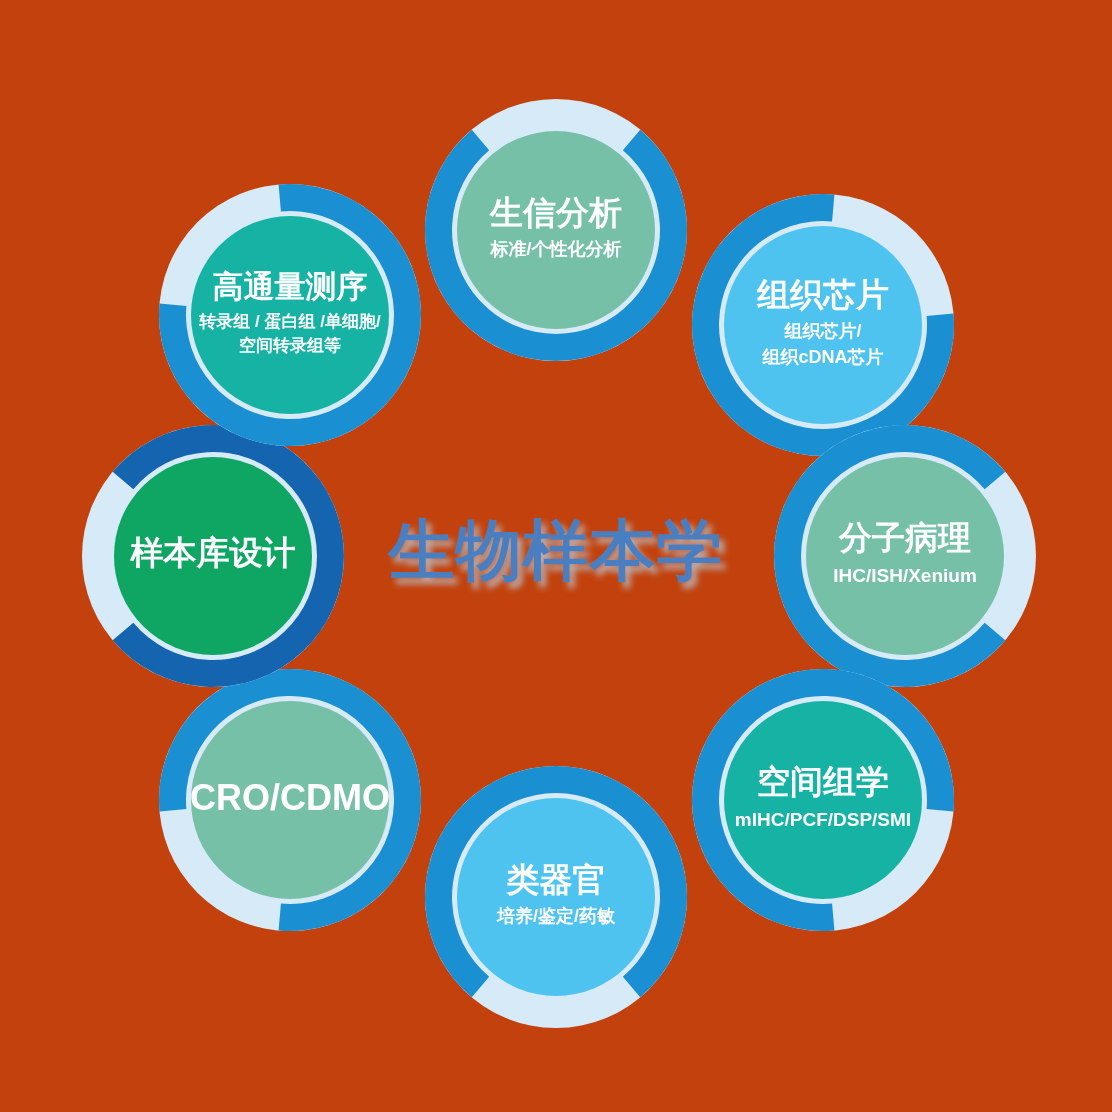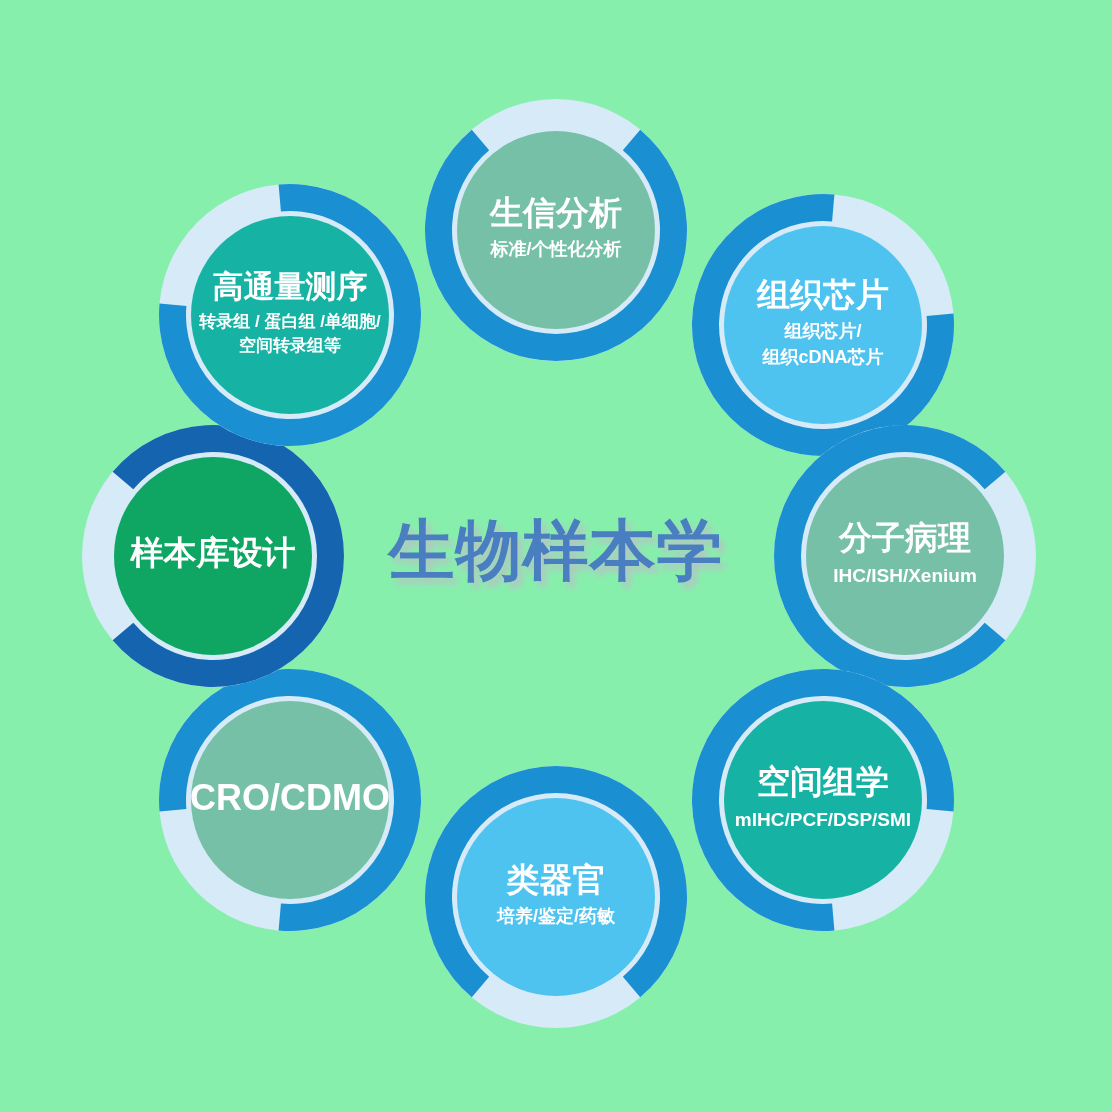--- a/index.html
+++ b/index.html
@@ -10,21 +10,21 @@
   body {
     width: 1112px;
     height: 1112px;
     font-family: "Liberation Sans", "DejaVu Sans", sans-serif;
     overflow: hidden;
   }
   #stage {
     position: relative;
     width: 1112px;
     height: 1112px;
-    background: #86efac;
+    background: #c2410c;
   }
   #diagram-svg {
     position: absolute;
     left: 0;
     top: 0;
     width: 1112px;
     height: 1112px;
   }
   .node-title {
     font-family: "Liberation Sans", "DejaVu Sans", sans-serif;

